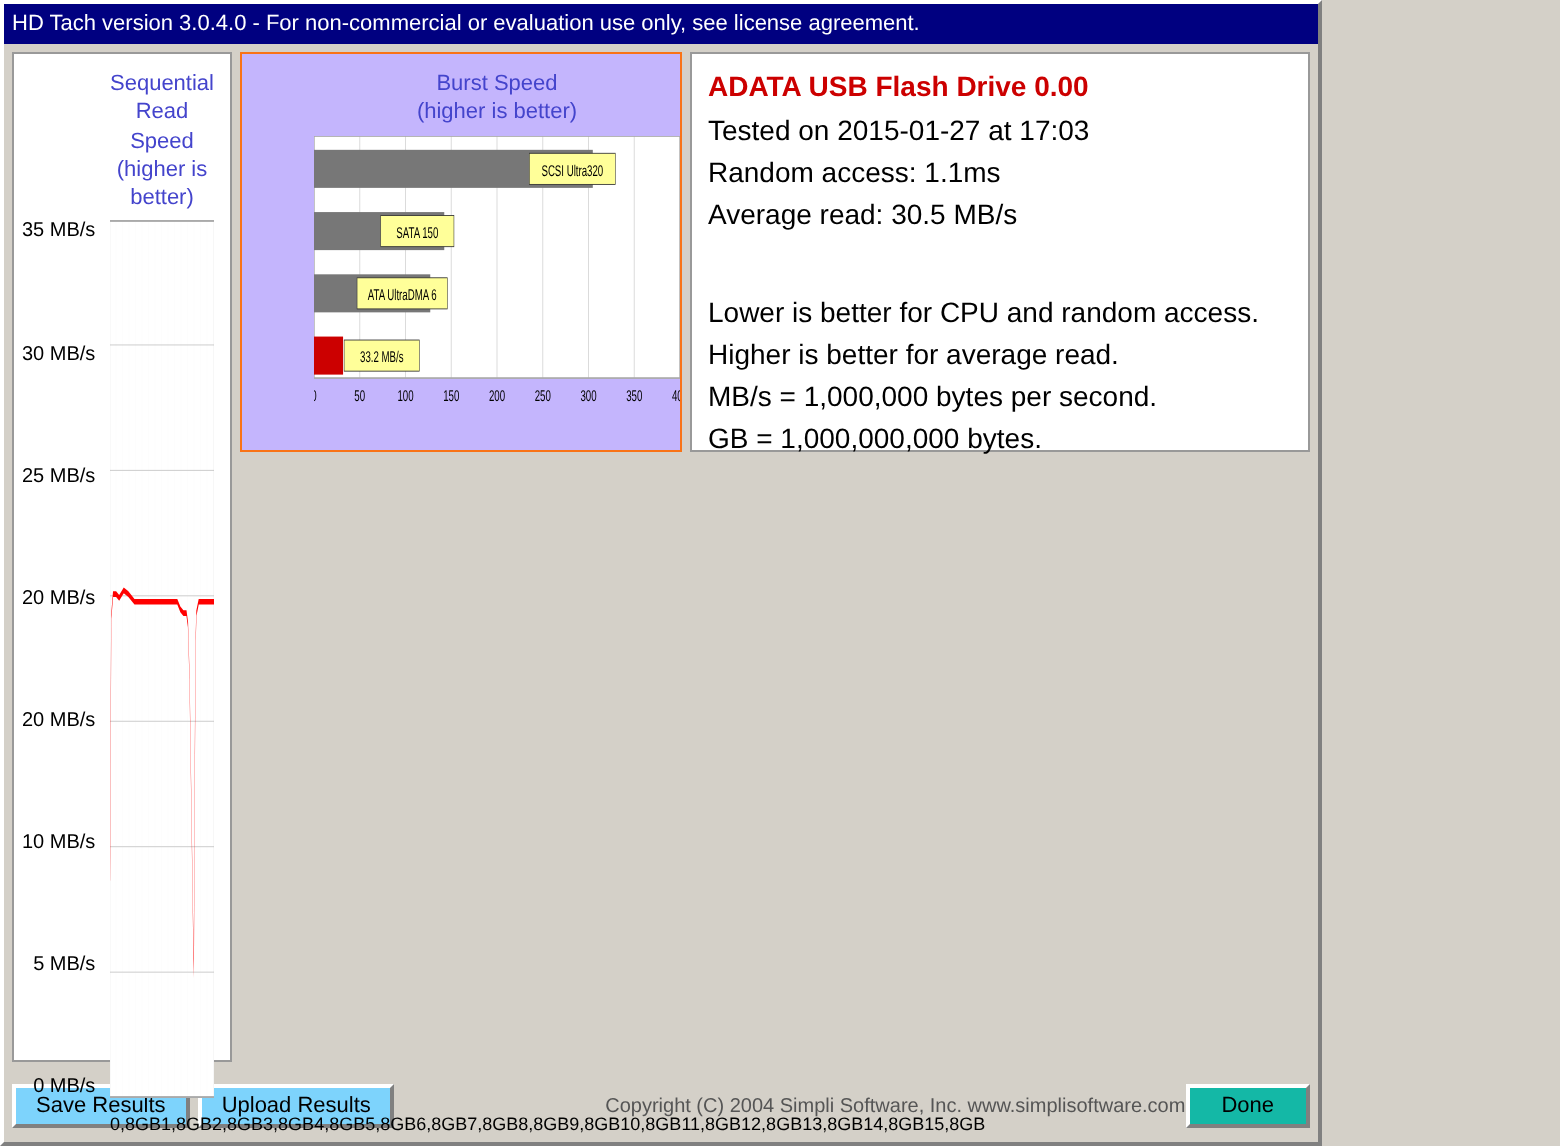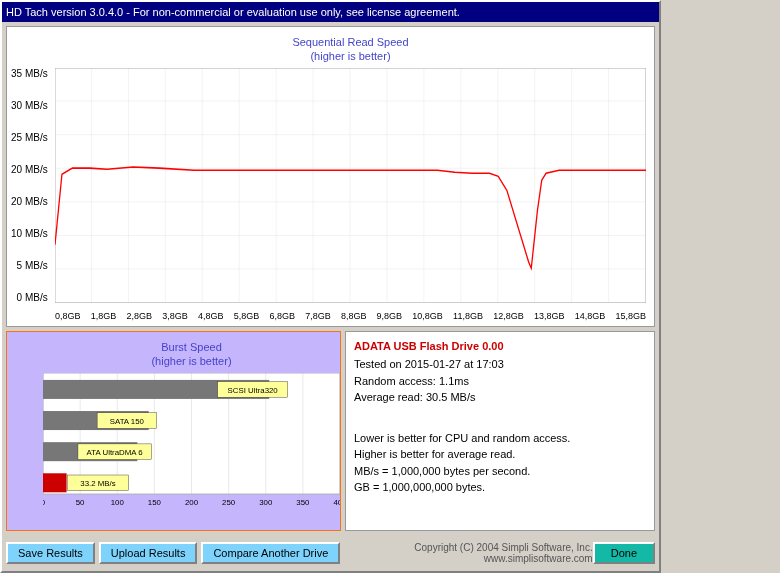--- a/index.html
+++ b/index.html
@@ -31,21 +31,21 @@
       font-family: Arial, sans-serif;
       height: 20px;
       display: flex;
       align-items: center;
       flex-shrink: 0;
     }
 
     .content-area {
       flex: 1;
       display: flex;
-      flex-direction: column;
+      flex-direction: row;
       padding: 4px;
       gap: 4px;
     }
 
     
     .seq-chart {
       background: white;
       border: 1px solid #999;
       flex: 1;
       position: relative;
@@ -130,21 +130,21 @@
       height: calc(100% - 36px);
     }
 
     
     .info-panel {
       background: white;
       border: 1px solid #999;
       width: 310px;
       padding: 8px;
       font-family: Arial, sans-serif;
-      font-size: 11px;
+      font-size: 14px;
       flex-shrink: 0;
     }
 
     .info-title {
       color: #cc0000;
       font-weight: bold;
       margin-bottom: 4px;
     }
 
     .info-line {
@@ -381,19 +381,18 @@
       </div>
 
     </div>
 
   </div>
 
   <div class="footer">
     <div class="footer-left">
       <button class="win-button">Save Results</button>
       <button class="win-button">Upload Results</button>
-      <button class="win-button" style="min-width: 130px;">Compare Another Drive</button>
     </div>
     <div class="footer-center">Copyright (C) 2004 Simpli Software, Inc. www.simplisoftware.com</div>
     <button class="done-button">Done</button>
   </div>
 
 </div>
 
 </body></html>

